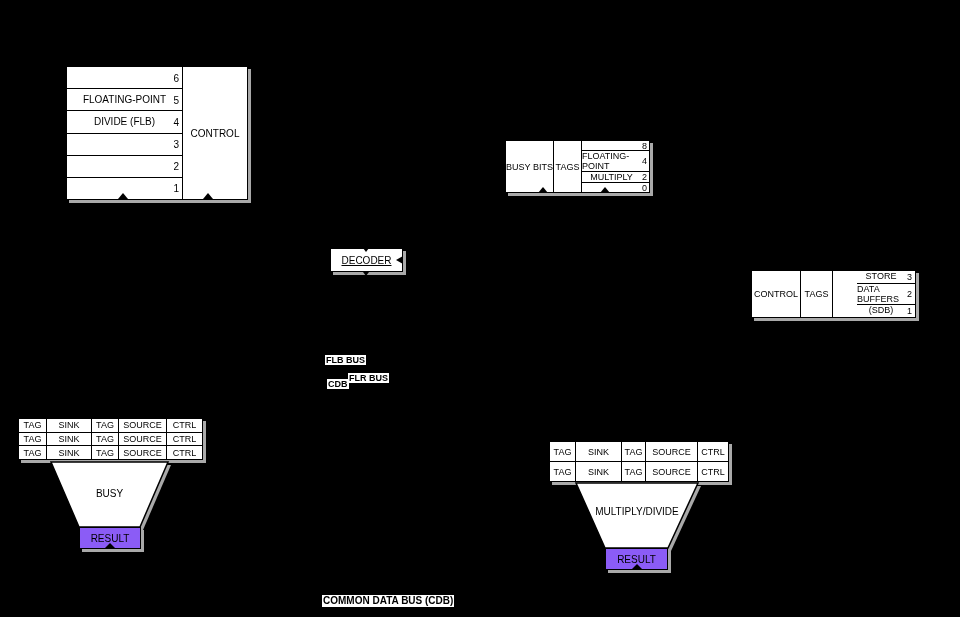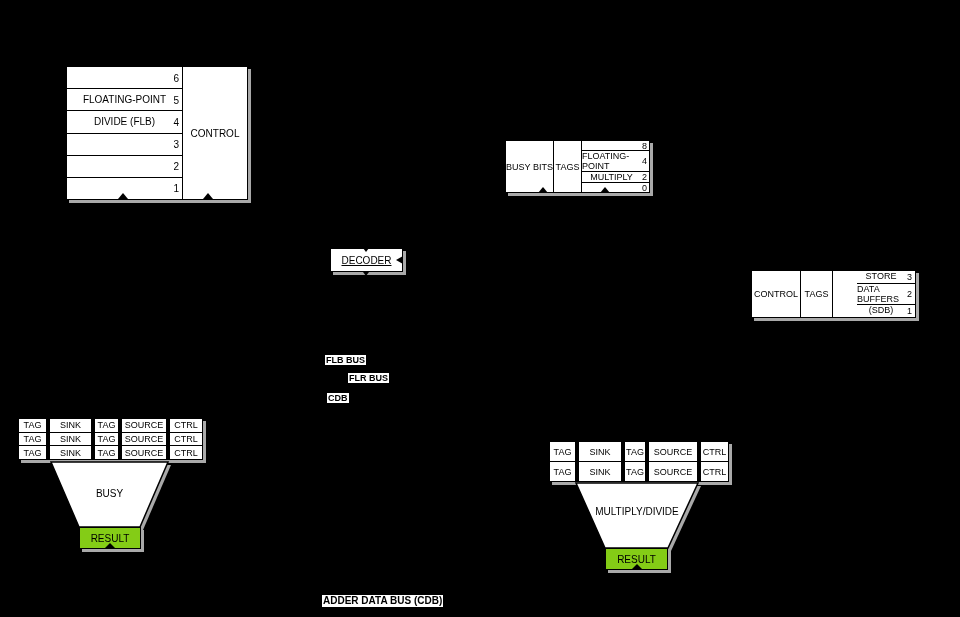--- a/index.html
+++ b/index.html
@@ -40,30 +40,30 @@
   .sdb-regs{flex:1;display:flex;flex-direction:column;}
   .srow{flex:1;position:relative;display:flex;align-items:flex-start;justify-content:center;font-size:9px;padding-right:10px;margin-left:24px;}
   .srow + .srow{border-top:1px solid #000;}
   .srow .num{position:absolute;right:3px;top:50%;transform:translateY(-50%);padding:0;}
 
   
   .rstable{display:flex;flex-direction:column;}
   .rs-row{flex:1;display:flex;}
   .rs-row + .rs-row{border-top:1px solid #000;}
   .rs-cell{display:flex;align-items:center;justify-content:center;font-size:9px;}
-  .rs-cell + .rs-cell{border-left:4px solid #000000;}
+  .rs-cell + .rs-cell{border-left:1px solid #000000;}
   .rs-left{left:18px;top:418px;width:185px;height:42px;}
   .rs-left .c0{width:27px;} .rs-left .c1{width:45px;} .rs-left .c2{width:27px;} .rs-left .c3{width:48px;} .rs-left .c4{flex:1;}
   .rs-right{left:549px;top:441px;width:180px;height:41px;}
   .rs-right .c0{width:25px;} .rs-right .c1{width:46px;} .rs-right .c2{width:24px;} .rs-right .c3{width:52px;} .rs-right .c4{flex:1;}
 
   
   .funnel-svg{position:absolute;}
   .funnel-label{position:absolute;font-size:10px;text-align:center;color:#000;}
-  .result{position:absolute;background:#84cc16;border:1px solid #000;box-shadow:3px 3px 0 #a9a9a9;display:flex;align-items:center;justify-content:center;font-size:10px;}
+  .result{position:absolute;background:#8b5cf6;border:1px solid #000;box-shadow:3px 3px 0 #a9a9a9;display:flex;align-items:center;justify-content:center;font-size:10px;}
 
   
   .buslabel{position:absolute;background:#fff;color:#000;font-weight:bold;font-size:9px;line-height:10px;padding:0 1px;white-space:nowrap;}
   .buslabel.big{font-size:10px;line-height:12px;}
 
   
   .arr-up{position:absolute;width:0;height:0;border-left:5px solid transparent;border-right:5px solid transparent;border-bottom:6px solid #000;}
   .arr-up.wide{border-left-width:6px;border-right-width:6px;}
   .arr-left{position:absolute;width:0;height:0;border-top:4px solid transparent;border-bottom:4px solid transparent;border-right:7px solid #000;}
   .notch-down{position:absolute;width:0;height:0;border-left:3px solid transparent;border-right:3px solid transparent;border-top:4px solid #000;}
@@ -151,22 +151,22 @@
         </div>
       <div class="srow">
           <span>(SDB)</span>
           <span class="num">1</span>
         </div>
     </div>
   </div>
 
   <div class="buslabel" style="left:325px;top:355px;">FLB BUS</div>
   <div class="buslabel" style="left:348px;top:373px;">FLR BUS</div>
-  <div class="buslabel" style="left:327px;top:393px;">CDB</div>
-  <div class="buslabel big" style="left:322px;top:595px;">ADDER DATA BUS (CDB)</div>
+  <div class="buslabel" style="left:327px;top:379px;">CDB</div>
+  <div class="buslabel big" style="left:322px;top:595px;">COMMON DATA BUS (CDB)</div>
 
   <div class="box rstable rs-left">
     <div class="rs-row">
       <div class="rs-cell c0">TAG</div>
       <div class="rs-cell c1">SINK</div>
       <div class="rs-cell c2">TAG</div>
       <div class="rs-cell c3">SOURCE</div>
       <div class="rs-cell c4">CTRL</div>
     </div>
     <div class="rs-row">

